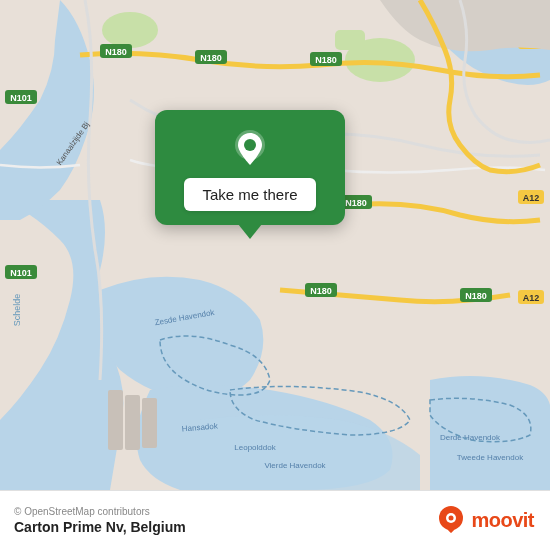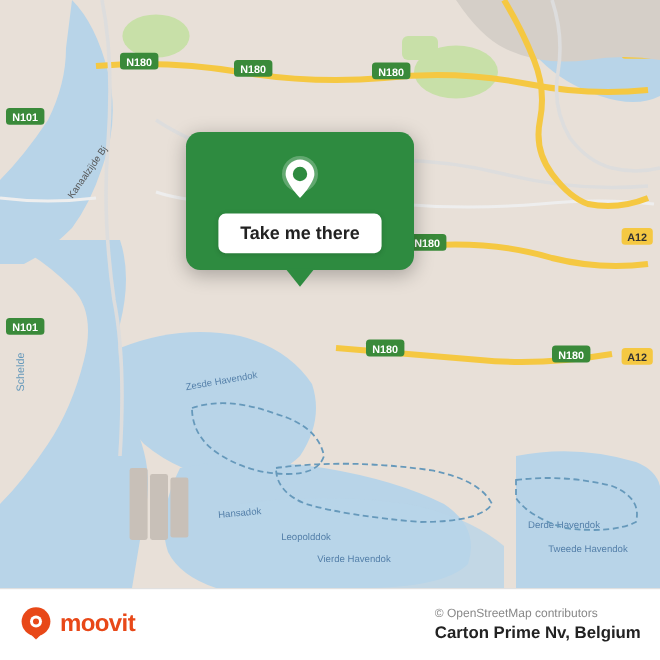--- a/index.html
+++ b/index.html
@@ -62,21 +62,21 @@
       margin-bottom: 10px;
     }
 
     #take-me-there-btn {
       background: white;
       color: #222;
       border: none;
       border-radius: 6px;
       padding: 8px 18px;
       font-size: 15px;
-      font-weight: 700;
+      font-weight: 400;
       cursor: pointer;
       white-space: nowrap;
       box-shadow: 0 1px 4px rgba(0,0,0,0.13);
     }
 
     
     #footer {
       width: 550px;
       height: 60px;
       background: white;
@@ -213,27 +213,27 @@
     <svg id="pin-icon" viewBox="0 0 40 40" xmlns="http://www.w3.org/2000/svg">
       <circle cx="20" cy="17" r="15" fill="white" opacity="0.25"></circle>
       <path d="M20 5 C13.4 5 8 10.4 8 17 C8 24.5 20 37 20 37 C20 37 32 24.5 32 17 C32 10.4 26.6 5 20 5 Z" fill="white"></path>
       <circle cx="20" cy="17" r="6" fill="#2e8b40"></circle>
     </svg>
     <button id="take-me-there-btn">Take me there</button>
   </div>
 </div>
 
 <div id="footer">
+  <div id="footer-left">
+    <span id="footer-copyright">© OpenStreetMap contributors</span>
+    <span id="footer-location">Carton Prime Nv, Belgium</span>
+  </div>
   <div id="moovit-logo">
     <svg id="moovit-icon" viewBox="0 0 32 32" xmlns="http://www.w3.org/2000/svg">
 
       <circle cx="16" cy="13" r="12" fill="#e84818"></circle>
       <path d="M16 5 C11 5 7 9 7 14 C7 20 16 28 16 28 C16 28 25 20 25 14 C25 9 21 5 16 5 Z" fill="#e84818"></path>
       <circle cx="16" cy="13" r="5" fill="white"></circle>
       <circle cx="16" cy="13" r="2.5" fill="#e84818"></circle>
     </svg>
     <span id="moovit-text">moovit</span>
   </div>
-  <div id="footer-left">
-    <span id="footer-copyright">© OpenStreetMap contributors</span>
-    <span id="footer-location">Carton Prime Nv, Belgium</span>
-  </div>
 </div>
 
 </body></html>

